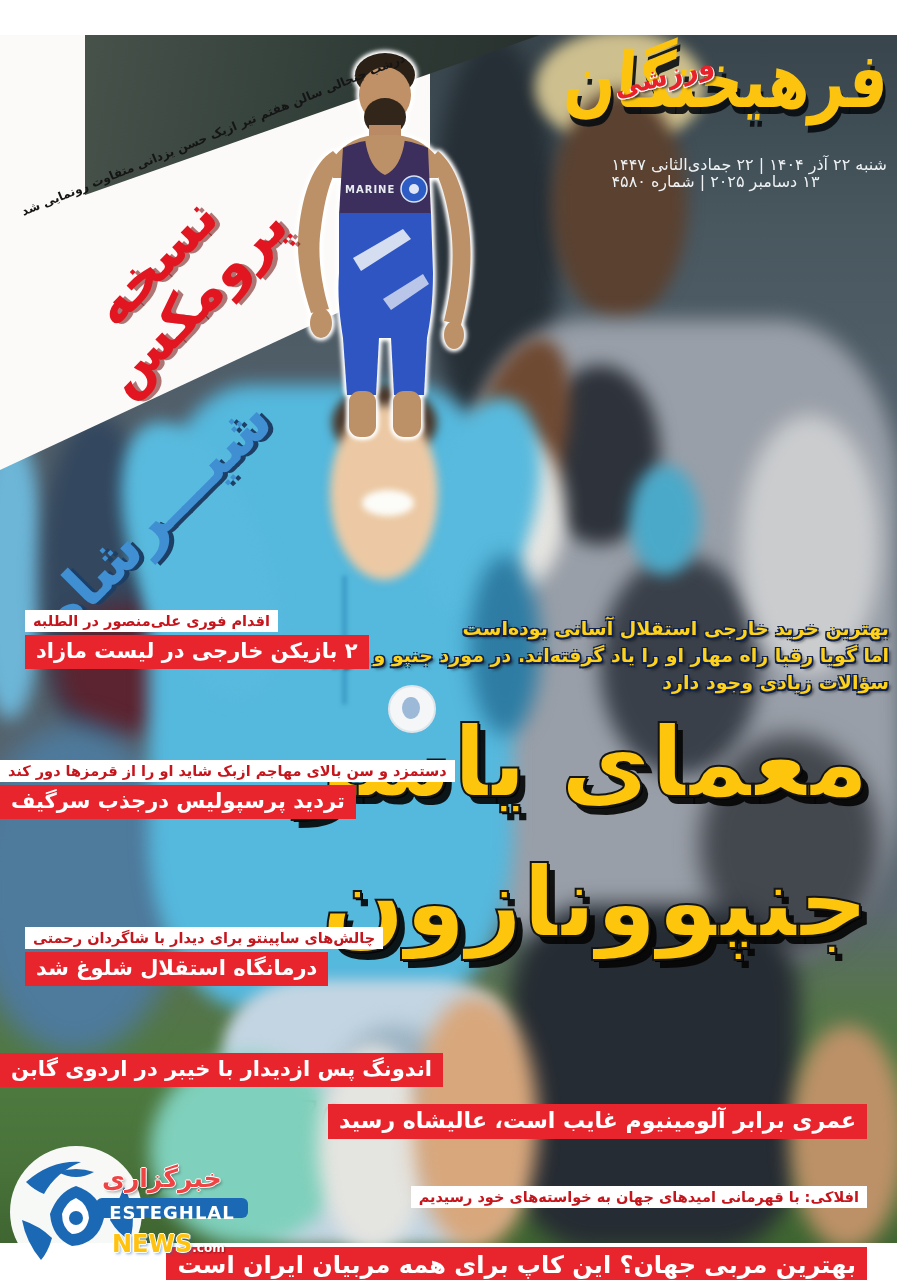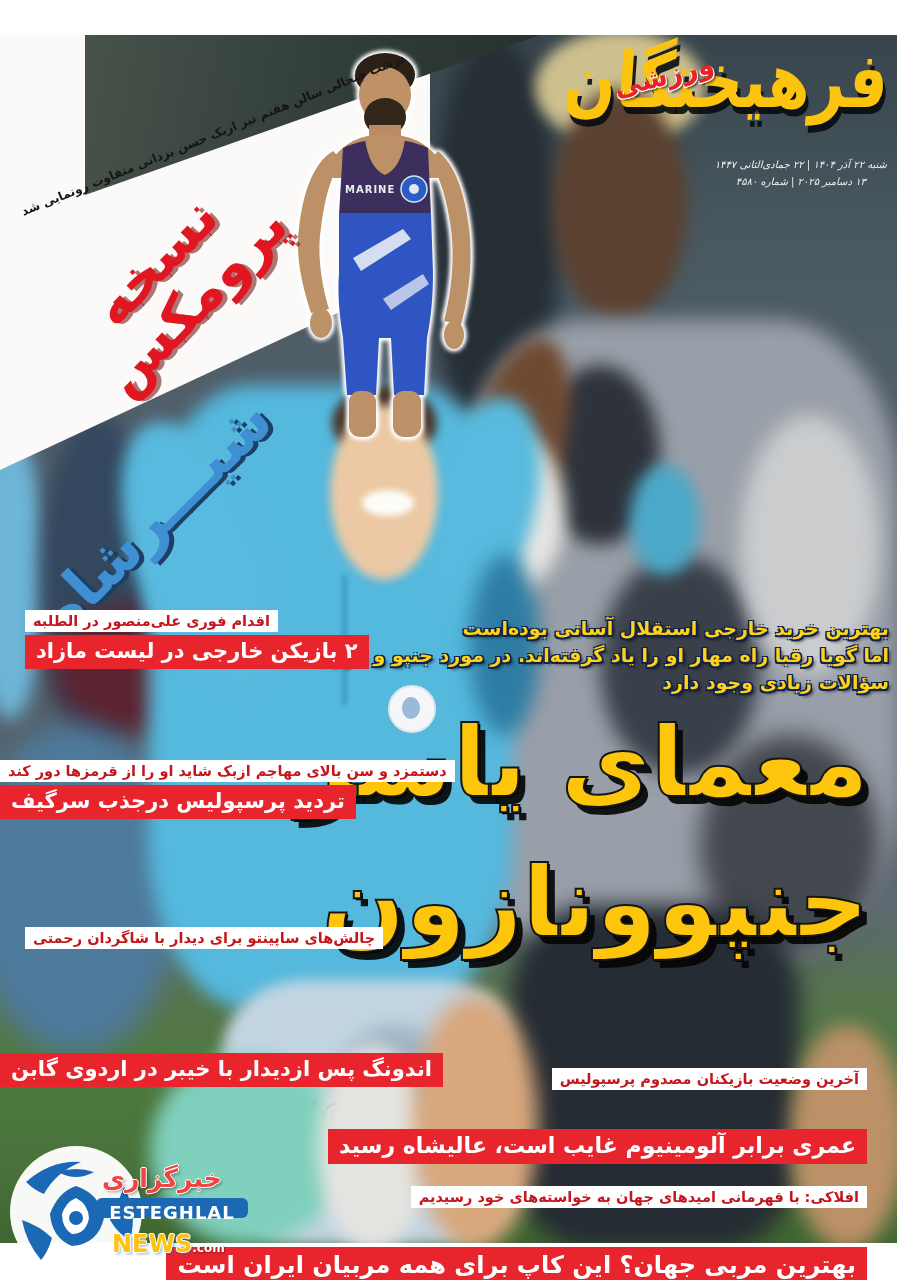--- a/index.html
+++ b/index.html
@@ -34,22 +34,22 @@
   .wr-blue{position:absolute;left:-35px;top:480px;width:380px;z-index:7;text-align:center;direction:rtl;
     white-space:nowrap;font-size:60px;font-weight:bold;color:#3f8fd2;transform:rotate(-45deg);
     text-shadow:3px 4px 0 #1d3f66;}
   
   .mast-title{position:absolute;right:6px;top:36px;z-index:8;color:#fcc40f;font-size:58px;
     font-weight:bold;direction:rtl;transform:scale(1.05,1.32) skewX(-5deg);transform-origin:right top;
     text-shadow:3px 5px 0 rgba(8,12,16,.9);}
   .mast-sub{position:absolute;right:182px;top:60px;z-index:9;color:#e8212b;font-size:27px;
     font-weight:bold;direction:rtl;transform:rotate(-14deg);
     text-shadow:1px 1px 0 #fff,-1px 1px 0 #fff,2px 3px 2px rgba(0,0,0,.5);}
-  .dates{position:absolute;right:10px;top:156px;z-index:8;direction:rtl;text-align:center;
-    font-size:10px;line-height:17px;color:#eef2f4;font-style:italic;}
+  .dates{position:absolute;right:10px;top:156px;z-index:8;direction:rtl;text-align:left;
+    font-size:16px;line-height:17px;color:#eef2f4;}
   
   .deck{position:absolute;right:8px;top:615px;z-index:10;direction:rtl;text-align:right;
     font-size:19px;line-height:27px;font-weight:bold;color:#ffd21a;
     text-shadow:1.5px 1.5px 0 #11224d,-1.5px 1.5px 0 #11224d,1.5px -1.5px 0 #11224d,
       -1.5px -1.5px 0 #11224d,3px 3px 3px rgba(0,0,0,.5);}
   .headline{position:absolute;right:28px;top:692px;z-index:10;direction:rtl;text-align:right;
     font-size:98px;line-height:140px;font-weight:bold;color:#fdc60d;white-space:nowrap;
     -webkit-text-stroke:2px #151515;
     text-shadow:7px 8px 0 rgba(5,5,5,.92),2px 2px 0 #000;}
   
@@ -169,27 +169,27 @@
   <div class="story" style="left:25px;top:610px;">
     <span class="kicker">اقدام فوری علی‌منصور در الطلبه</span>
     <span class="bar">۲ بازیکن خارجی در لیست مازاد</span>
   </div>
   <div class="story" style="left:0;top:760px;">
     <span class="kicker">دستمزد و سن بالای مهاجم ازبک شاید او را از قرمزها دور کند</span>
     <span class="bar">تردید پرسپولیس درجذب سرگیف</span>
   </div>
   <div class="story" style="left:25px;top:927px;">
     <span class="kicker">چالش‌های ساپینتو برای دیدار با شاگردان رحمتی</span>
+    <span class="bar">درمانگاه استقلال شلوغ شد</span>
   </div>
   <div class="story" style="left:28px;top:1053px;">
     <span class="bar" style="margin-left:-28px;">اندونگ پس ازدیدار با خیبر در اردوی گابن</span>
   </div>
 
   <div class="story right" style="right:30px;top:1068px;">
-    <span class="kicker">آخرین وضعیت بازیکنان مصدوم پرسپولیس</span>
     <span class="bar">عمری برابر آلومینیوم غایب است، عالیشاه رسید</span>
   </div>
   <div class="story right" style="right:30px;top:1186px;">
     <span class="kicker">افلاکی: با قهرمانی امیدهای جهان به خواسته‌های خود رسیدیم</span>
     <span class="bar" style="font-size:24px;">بهترین مربی جهان؟ این کاپ برای همه مربیان ایران است</span>
   </div>
 
   <svg class="logo-ball" viewBox="0 0 140 140">
     <circle cx="70" cy="70" r="66" fill="#ffffff" opacity="0.96"></circle>
     <path d="M20,40 Q45,18 75,20 Q50,30 38,52 Q28,48 20,40 Z" fill="#1b69b5"></path>

